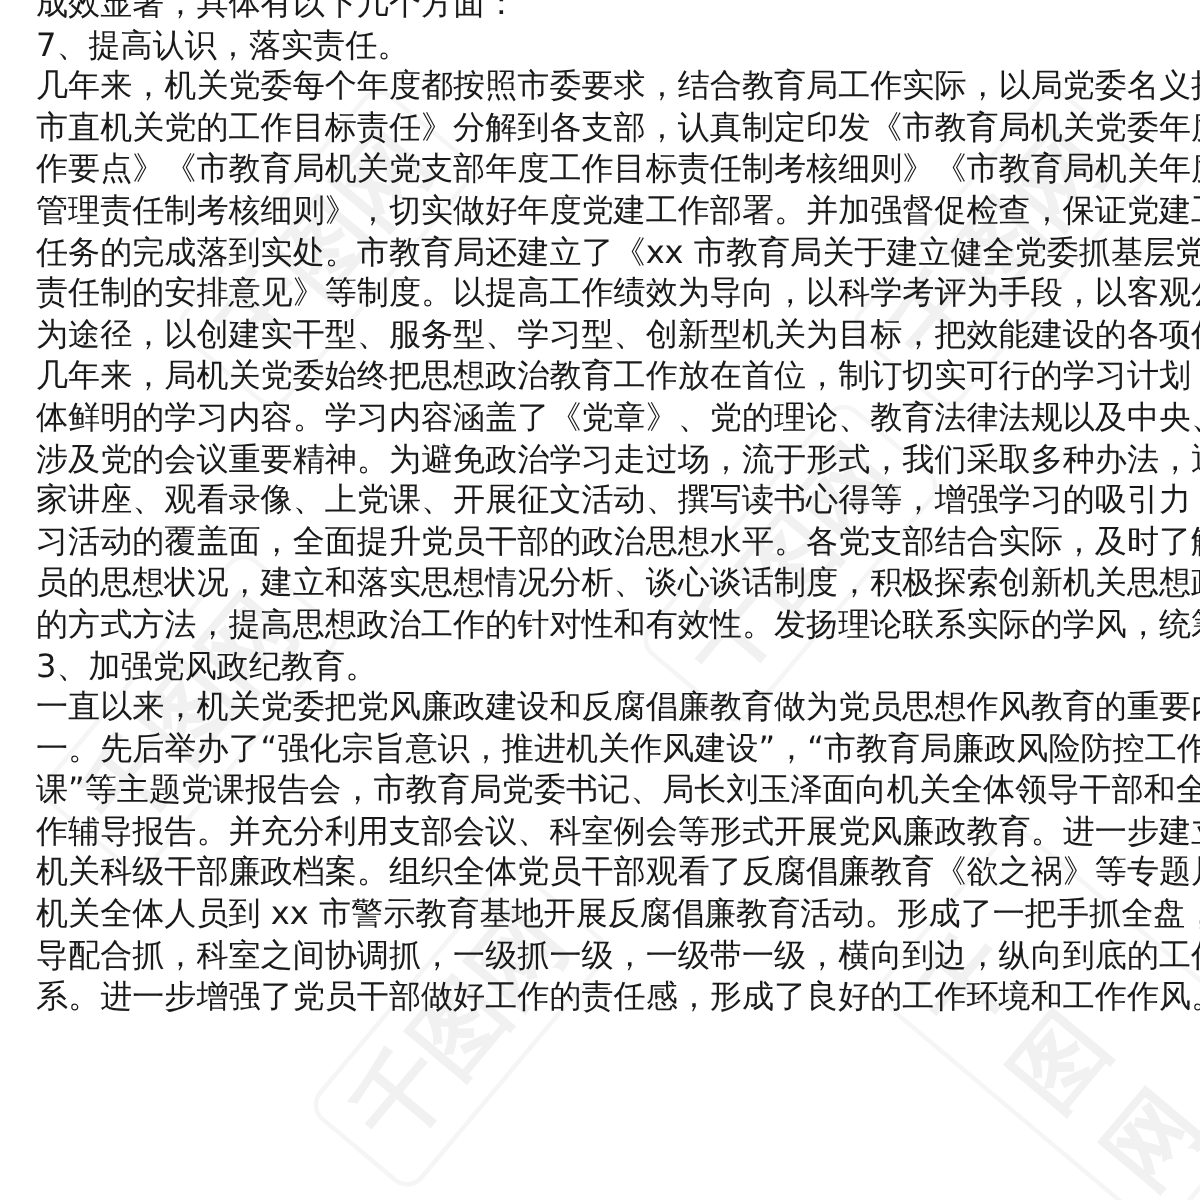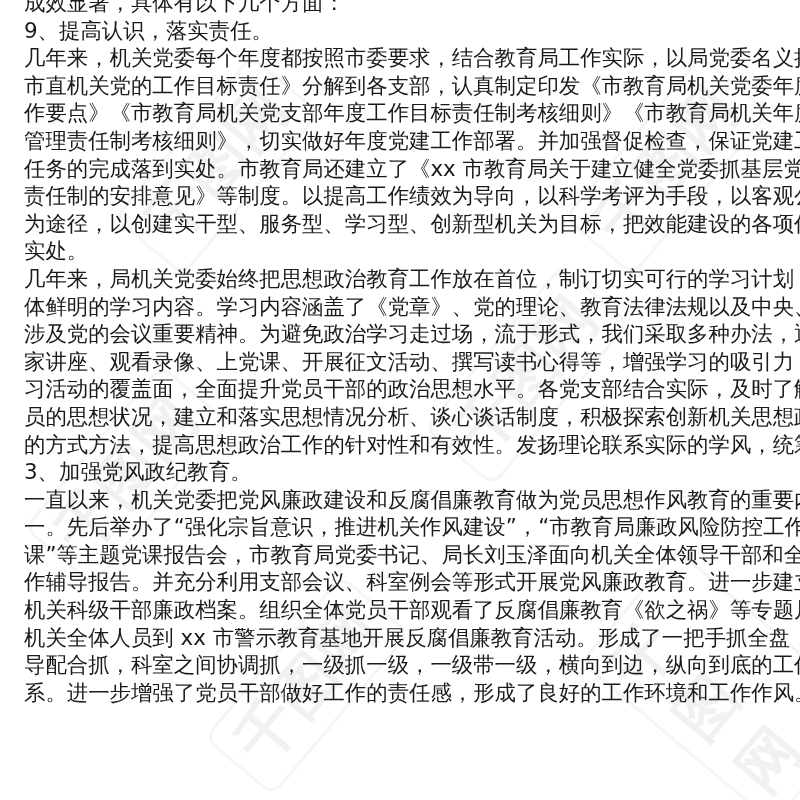--- a/index.html
+++ b/index.html
@@ -53,29 +53,28 @@
 
   <div class="watermark" style="left:110px; top:120px;">千图网</div>
   <div class="watermark" style="left:560px; top:120px;">千图网</div>
   <div class="watermark" style="left:20px; top:430px;">千图网</div>
   <div class="watermark" style="left:420px; top:330px;">千图网</div>
   <div class="watermark" style="left:650px; top:560px;">千图网</div>
   <div class="watermark" style="left:200px; top:640px;">千图网</div>
 
   <div class="content">
     <span class="line">成效显著，具体有以下几个方面：</span>
-    <span class="line">9、提高认识，落实责任。</span>
+    <span class="line">7、提高认识，落实责任。</span>
     <span class="line">几年来，机关党委每个年度都按照市委要求，结合教育局工作实际，以局党委名义把《年度</span>
     <span class="line">市直机关党的工作目标责任》分解到各支部，认真制定印发《市教育局机关党委年度党建工</span>
     <span class="line">作要点》《市教育局机关党支部年度工作目标责任制考核细则》《市教育局机关年度党员目标</span>
     <span class="line">管理责任制考核细则》，切实做好年度党建工作部署。并加强督促检查，保证党建工作目标</span>
     <span class="line">任务的完成落到实处。市教育局还建立了《xx 市教育局关于建立健全党委抓基层党建工作</span>
     <span class="line">责任制的安排意见》等制度。以提高工作绩效为导向，以科学考评为手段，以客观公正考核</span>
     <span class="line">为途径，以创建实干型、服务型、学习型、创新型机关为目标，把效能建设的各项任务落到</span>
-    <span class="line">实处。</span>
     <span class="line">几年来，局机关党委始终把思想政治教育工作放在首位，制订切实可行的学习计划，确立主</span>
     <span class="line">体鲜明的学习内容。学习内容涵盖了《党章》、党的理论、教育法律法规以及中央、省、市</span>
     <span class="line">涉及党的会议重要精神。为避免政治学习走过场，流于形式，我们采取多种办法，通过请专</span>
     <span class="line">家讲座、观看录像、上党课、开展征文活动、撰写读书心得等，增强学习的吸引力，提高学</span>
     <span class="line">习活动的覆盖面，全面提升党员干部的政治思想水平。各党支部结合实际，及时了解支部党</span>
     <span class="line">员的思想状况，建立和落实思想情况分析、谈心谈话制度，积极探索创新机关思想政治工作</span>
     <span class="line">的方式方法，提高思想政治工作的针对性和有效性。发扬理论联系实际的学风，统筹安排，</span>
     <span class="line">3、加强党风政纪教育。</span>
     <span class="line">一直以来，机关党委把党风廉政建设和反腐倡廉教育做为党员思想作风教育的重要内容之</span>
     <span class="line">一。先后举办了“强化宗旨意识，推进机关作风建设”，“市教育局廉政风险防控工作动员暨党</span>

